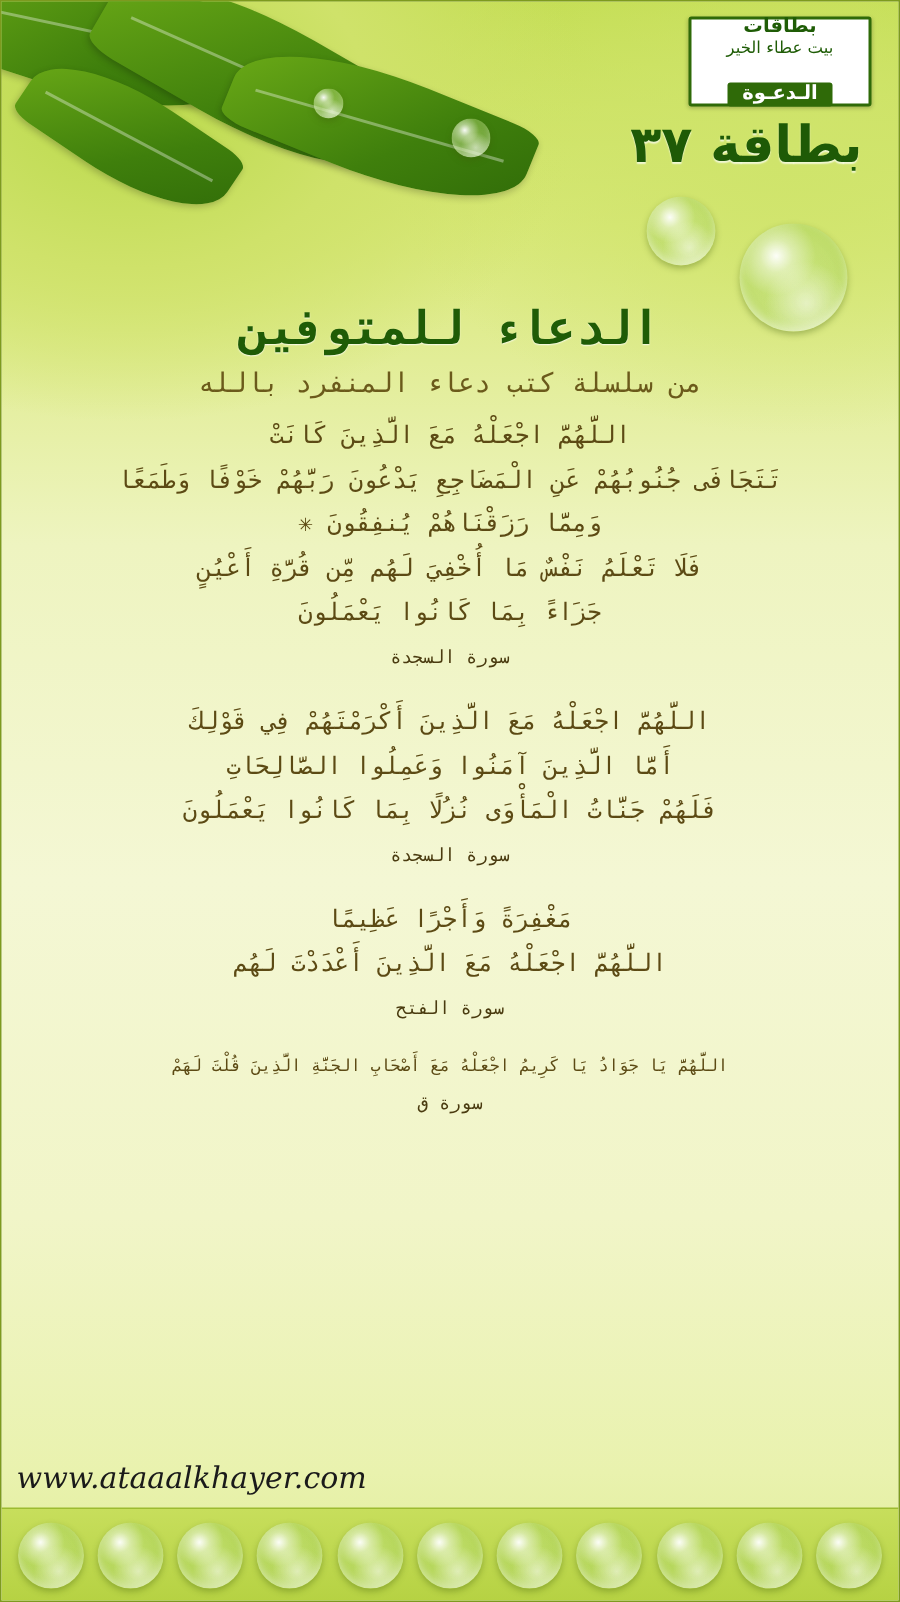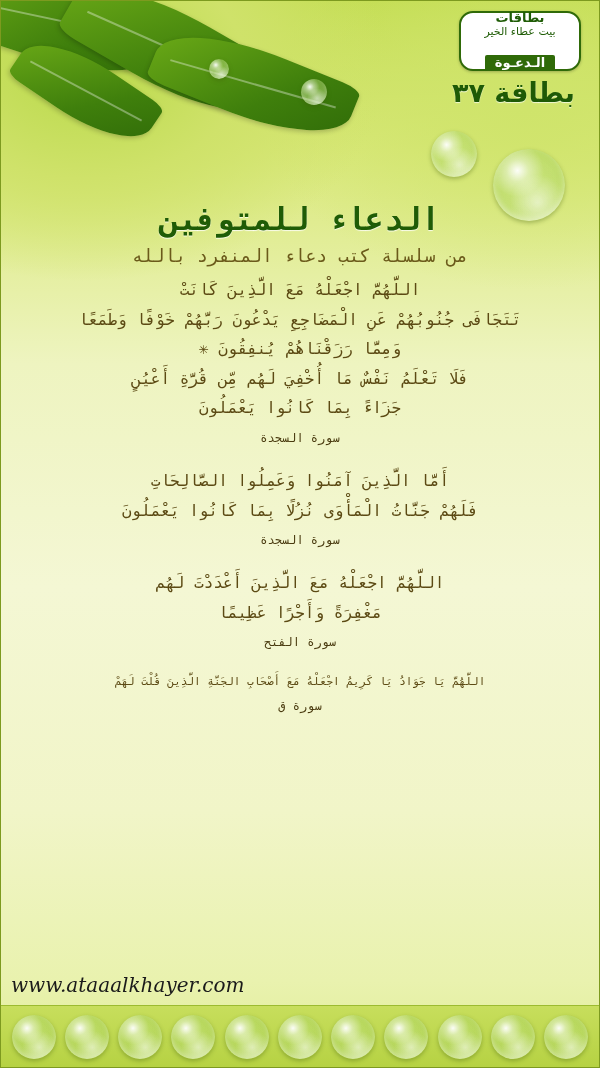--- a/index.html
+++ b/index.html
@@ -83,21 +83,21 @@
     flex: 0 0 auto;
   }
 
   
   .logo {
     position: absolute;
     right: 18px; top: 10px;
     width: 118px; height: 56px;
     background: #ffffff;
     border: 2px solid #2f6a08;
-    border-radius: 14px;
+    border-radius: 2px;
     display: flex;
     flex-direction: column;
     align-items: center;
     justify-content: center;
     box-shadow: 0 1px 3px rgba(0,0,0,.25);
   }
   .logo-l1 { color: #1f5c06; font-size: 13px; font-weight: bold; line-height: 1.1; }
   .logo-l2 { color: #1f5c06; font-size: 11px; line-height: 1.2; }
   .logo-l3 {
     color: #ffffff;
@@ -107,21 +107,21 @@
     line-height: 1.2;
     padding: 0 10px;
     margin-top: 17px;
     border-radius: 2px;
   }
 
   
   .card-number {
     position: absolute;
     right: 24px; top: 76px;
-    font-size: 27px;
+    font-size: 34px;
     font-weight: bold;
     color: #1e5a06;
     direction: rtl;
     text-shadow: 0 1px 1px rgba(255,255,255,.7);
   }
 
   
   .content {
     position: absolute;
     left: 0; right: 0;
@@ -206,28 +206,29 @@
     <div class="block">
       <p class="verse">اللَّهُمَّ اجْعَلْهُ مَعَ الَّذِينَ كَانَتْ</p>
       <p class="verse">تَتَجَافَى جُنُوبُهُمْ عَنِ الْمَضَاجِعِ يَدْعُونَ رَبَّهُمْ خَوْفًا وَطَمَعًا</p>
       <p class="verse">وَمِمَّا رَزَقْنَاهُمْ يُنفِقُونَ ✳</p>
       <p class="verse">فَلَا تَعْلَمُ نَفْسٌ مَا أُخْفِيَ لَهُم مِّن قُرَّةِ أَعْيُنٍ</p>
       <p class="verse">جَزَاءً بِمَا كَانُوا يَعْمَلُونَ</p>
       <div class="source">سورة السجدة</div>
     </div>
 
     <div class="block">
+      <p class="verse">اللَّهُمَّ اجْعَلْهُ مَعَ الَّذِينَ أَكْرَمْتَهُمْ فِي قَوْلِكَ</p>
       <p class="verse">أَمَّا الَّذِينَ آمَنُوا وَعَمِلُوا الصَّالِحَاتِ</p>
       <p class="verse">فَلَهُمْ جَنَّاتُ الْمَأْوَى نُزُلًا بِمَا كَانُوا يَعْمَلُونَ</p>
       <div class="source">سورة السجدة</div>
     </div>
 
     <div class="block">
+      <p class="verse">مَغْفِرَةً وَأَجْرًا عَظِيمًا</p>
       <p class="verse">اللَّهُمَّ اجْعَلْهُ مَعَ الَّذِينَ أَعْدَدْتَ لَهُم</p>
-      <p class="verse">مَغْفِرَةً وَأَجْرًا عَظِيمًا</p>
       <div class="source">سورة الفتح</div>
     </div>
 
     <div class="block">
       <p class="verse small">اللَّهُمَّ يَا جَوَادُ يَا كَرِيمُ اجْعَلْهُ مَعَ أَصْحَابِ الجَنَّةِ الَّذِينَ قُلْتَ لَهَمْ</p>
       <div class="source">سورة ق</div>
     </div>
   </div>
 
   <div class="website">www.ataaalkhayer.com</div>

